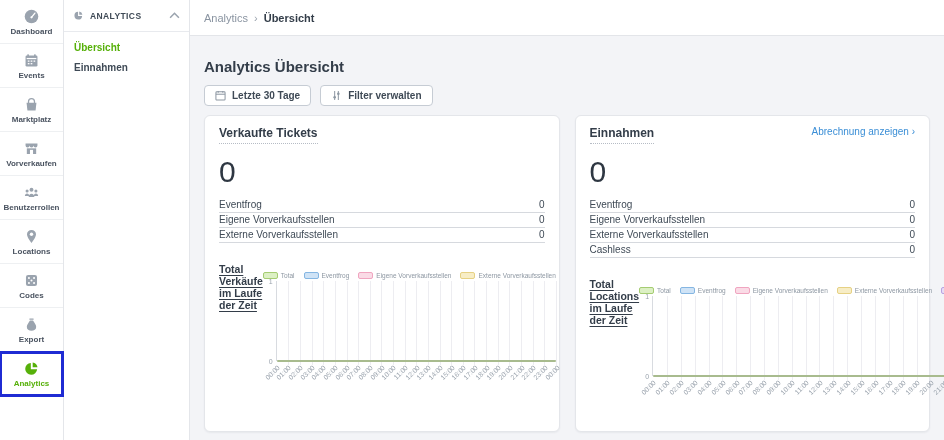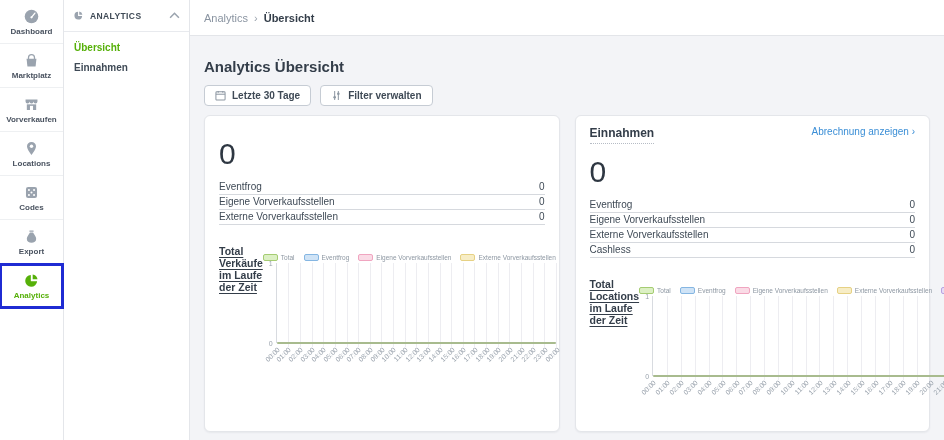--- a/index.html
+++ b/index.html
@@ -74,32 +74,59 @@
   <div class="rail-item">
     <svg viewBox="0 0 20 20">
         <circle cx="10" cy="10" r="8" fill="#9aa3ae"></circle>
         <path d="M10 11 L14 6" stroke="#fff" stroke-width="1.6" stroke-linecap="round"></path>
         <circle cx="10" cy="11" r="1.3" fill="#fff"></circle>
       </svg>
     <span class="rail-label">Dashboard</span>
   </div>
   <div class="rail-item">
     <svg viewBox="0 0 20 20">
+        <rect x="3" y="4" width="14" height="13" rx="1.5" fill="#9aa3ae"></rect>
+        <rect x="5" y="2.5" width="2" height="3" rx=".8" fill="#9aa3ae"></rect>
+        <rect x="13" y="2.5" width="2" height="3" rx=".8" fill="#9aa3ae"></rect>
+        <rect x="4.3" y="7" width="11.4" height="1.4" fill="#fff"></rect>
+        <g fill="#fff">
+          <rect x="5.6" y="10" width="2" height="1.5"></rect>
+          <rect x="9" y="10" width="2" height="1.5"></rect>
+          <rect x="12.4" y="10" width="2" height="1.5"></rect>
+          <rect x="5.6" y="13" width="2" height="1.5"></rect>
+          <rect x="9" y="13" width="2" height="1.5"></rect>
+        </g>
+      </svg>
+    <span class="rail-label">Events</span>
+  </div>
+  <div class="rail-item">
+    <svg viewBox="0 0 20 20">
         <path d="M6.5 8.5 V6.5 a3.5 3.5 0 0 1 7 0 V8.5" fill="none" stroke="#9aa3ae" stroke-width="1.5"></path>
         <path d="M4.2 8 h11.6 l-1 9 H5.2 Z" fill="#9aa3ae"></path>
       </svg>
     <span class="rail-label">Marktplatz</span>
   </div>
   <div class="rail-item">
     <svg viewBox="0 0 20 20">
         <path d="M3 4 h14 v2.6 a2.3 2.3 0 0 1 -4.6 0 a2.3 2.3 0 0 1 -4.7 0 a2.3 2.3 0 0 1 -4.7 0 Z" fill="#9aa3ae"></path>
         <path d="M4.5 9.8 h11 v6.7 h-11 Z" fill="#9aa3ae"></path>
         <rect x="8.2" y="11.6" width="3.6" height="4.9" fill="#fff"></rect>
       </svg>
     <span class="rail-label">Vorverkaufen</span>
+  </div>
+  <div class="rail-item">
+    <svg viewBox="0 0 20 20" fill="#9aa3ae">
+        <circle cx="4.8" cy="8.2" r="1.8"></circle>
+        <circle cx="15.2" cy="8.2" r="1.8"></circle>
+        <circle cx="10" cy="6.8" r="2.3"></circle>
+        <path d="M2.2 14.2c0-1.9 1.2-3.1 2.6-3.1s2.6 1.2 2.6 3.1z"></path>
+        <path d="M12.6 14.2c0-1.9 1.2-3.1 2.6-3.1s2.6 1.2 2.6 3.1z"></path>
+        <path d="M6.6 15.4c0-2.3 1.5-3.8 3.4-3.8s3.4 1.5 3.4 3.8z"></path>
+      </svg>
+    <span class="rail-label">Benutzerrollen</span>
   </div>
   <div class="rail-item">
     <svg viewBox="0 0 20 20">
         <path d="M10 2.4c-3 0-5.3 2.2-5.3 5 0 3.8 5.3 10.2 5.3 10.2s5.3-6.4 5.3-10.2c0-2.8-2.3-5-5.3-5z" fill="#9aa3ae"></path>
         <circle cx="10" cy="7.3" r="2" fill="#fff"></circle>
       </svg>
     <span class="rail-label">Locations</span>
   </div>
   <div class="rail-item">
     <svg viewBox="0 0 20 20">
@@ -174,20 +201,23 @@
             <line x1="8" y1="1" x2="8" y2="11" stroke="#8d97a2" stroke-width="1.1"></line>
             <circle cx="8" cy="4" r="1.4" fill="#8d97a2"></circle>
           </svg>
         <span>Filter verwalten</span>
       </button>
     </div>
 
     <div class="cards">
 
       <section class="card">
+        <div class="card-head">
+          <span class="card-title">Verkaufte Tickets</span>
+        </div>
         <div class="card-total">0</div>
         <div>
             <div class="stat-row">
               <span>Eventfrog</span>
               <span>0</span>
             </div>
             <div class="stat-row">
               <span>Eigene Vorverkaufsstellen</span>
               <span>0</span>
             </div>

